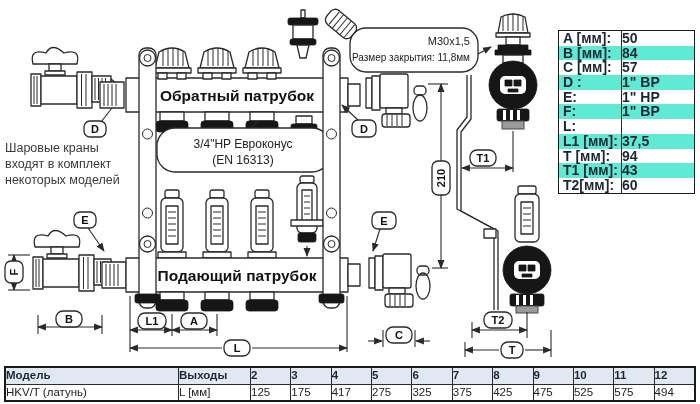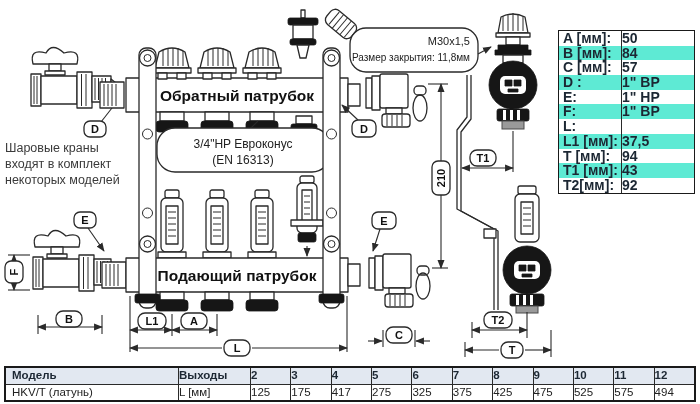--- a/index.html
+++ b/index.html
@@ -28,21 +28,21 @@
   .spec-label{width:62px;padding-left:4px;box-sizing:border-box;white-space:nowrap}
   .spec-value{flex:1;text-align:left;border-left:1.2px solid #2a2a2a}
   
   .model-table{position:absolute;left:4px;top:366px;width:692px;
      border:2px solid #1a1a1a;background:#fff;box-sizing:border-box}
   .m-row{display:flex;height:15.6px;line-height:15.8px;font-size:11.5px;color:#222}
   .m-row.header{background:#e2e8f1;font-weight:bold;color:#1c2733;
      border-bottom:1.3px solid #2a2a2a}
   .mc{border-left:1.2px solid #2a2a2a;text-align:left;box-sizing:border-box;
       overflow:hidden;white-space:nowrap}
-  .mc.first{border-left:none;text-align:left;padding-left:6px;width:172px}
+  .mc.first{border-left:none;text-align:left;width:172px}
   .mc.out{width:72px}
   .mc.n{flex:1}
 </style>
 </head>
 <body>
 
 <div class="stage">
 
 <svg width="560" height="360" viewBox="0 0 560 360">
   <defs>
@@ -483,21 +483,21 @@
   <div class="spec-row">
     <span class="spec-label">T [мм]:</span>
     <span class="spec-value">94</span>
   </div>
   <div class="spec-row alt">
     <span class="spec-label">T1 [мм]:</span>
     <span class="spec-value">43</span>
   </div>
   <div class="spec-row">
     <span class="spec-label">T2[мм]:</span>
-    <span class="spec-value">92</span>
+    <span class="spec-value">60</span>
   </div>
 </div>
 
 
 <div class="model-table">
   <div class="m-row header">
     <span class="mc first">Модель</span>
     <span class="mc out">Выходы</span>
     <span class="mc n">2</span>
     <span class="mc n">3</span>

